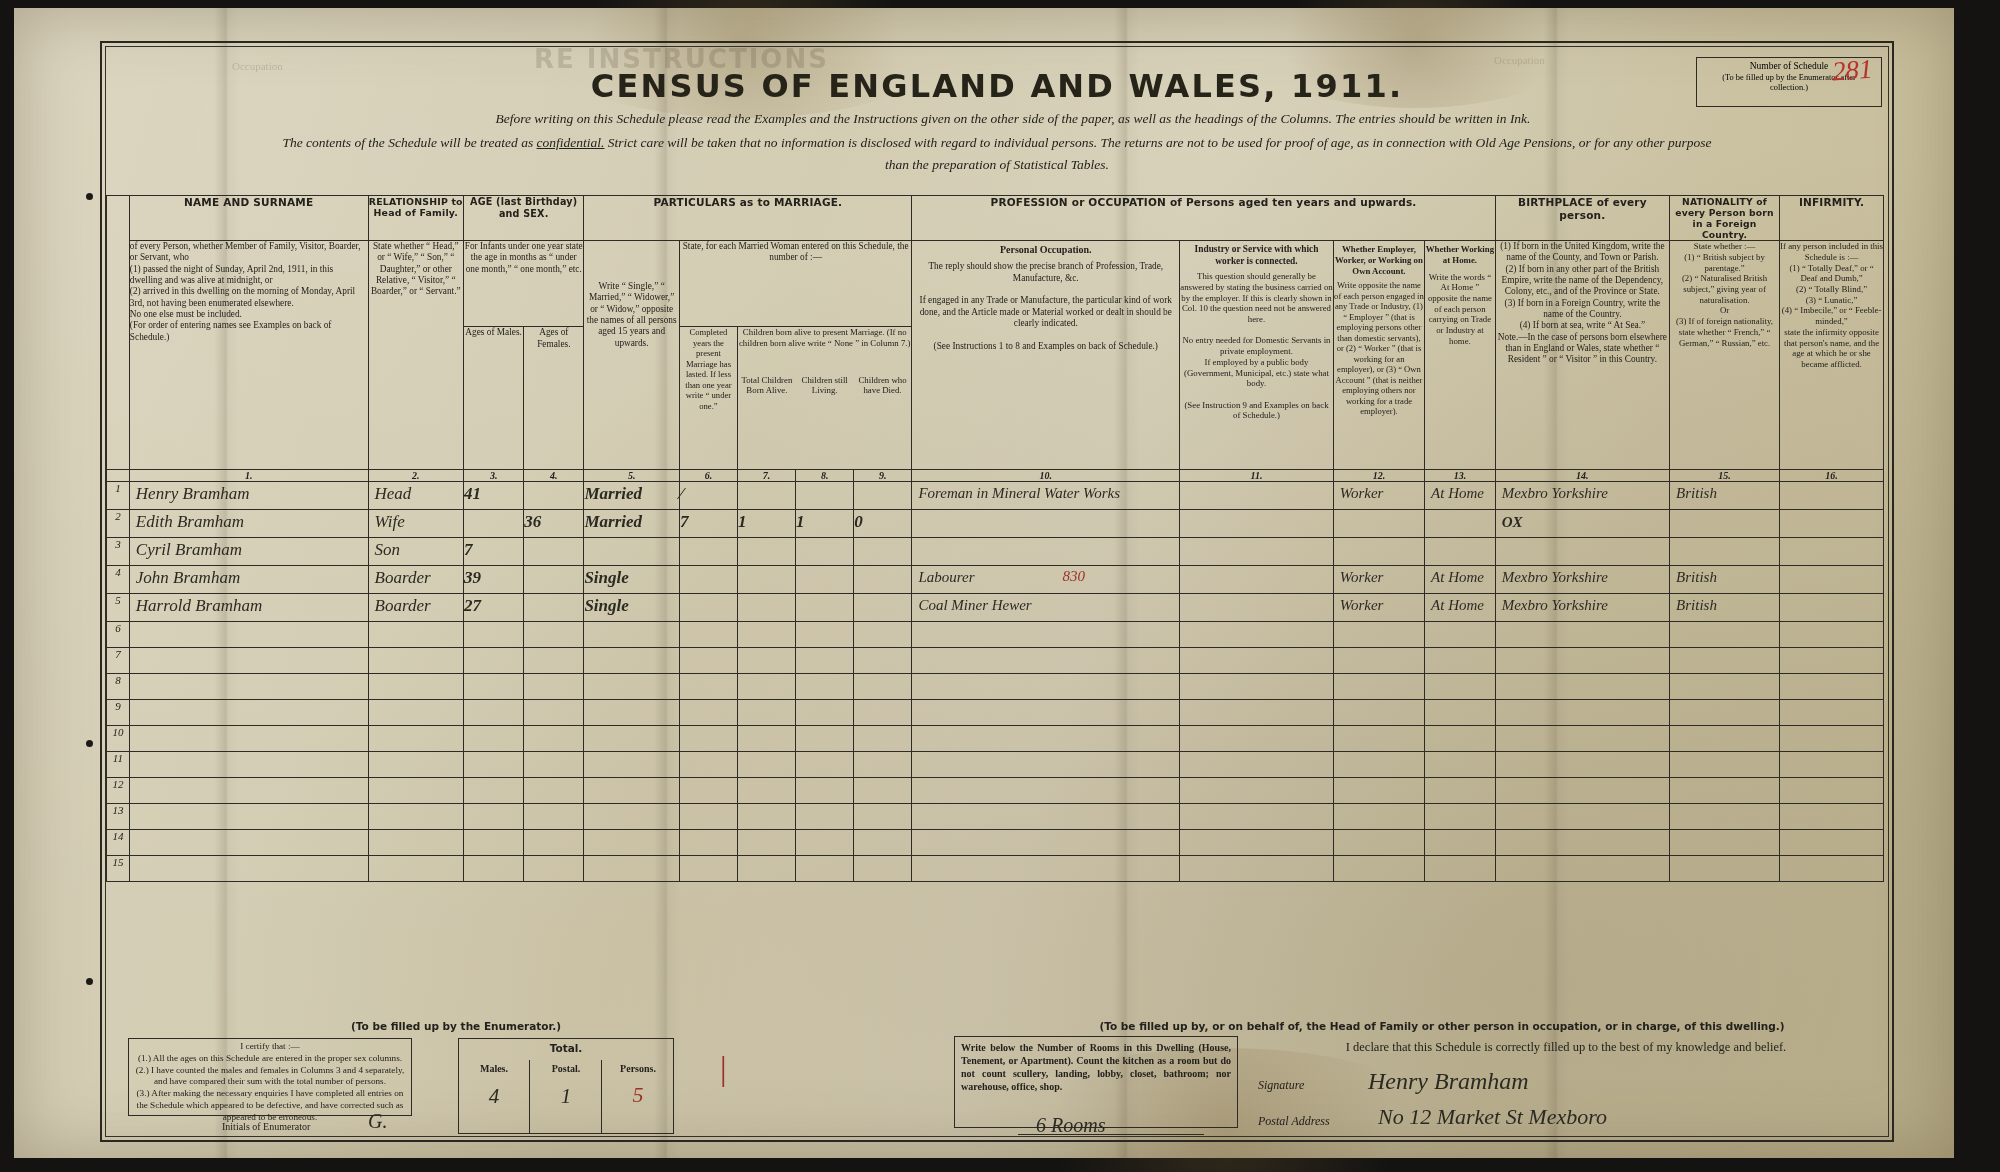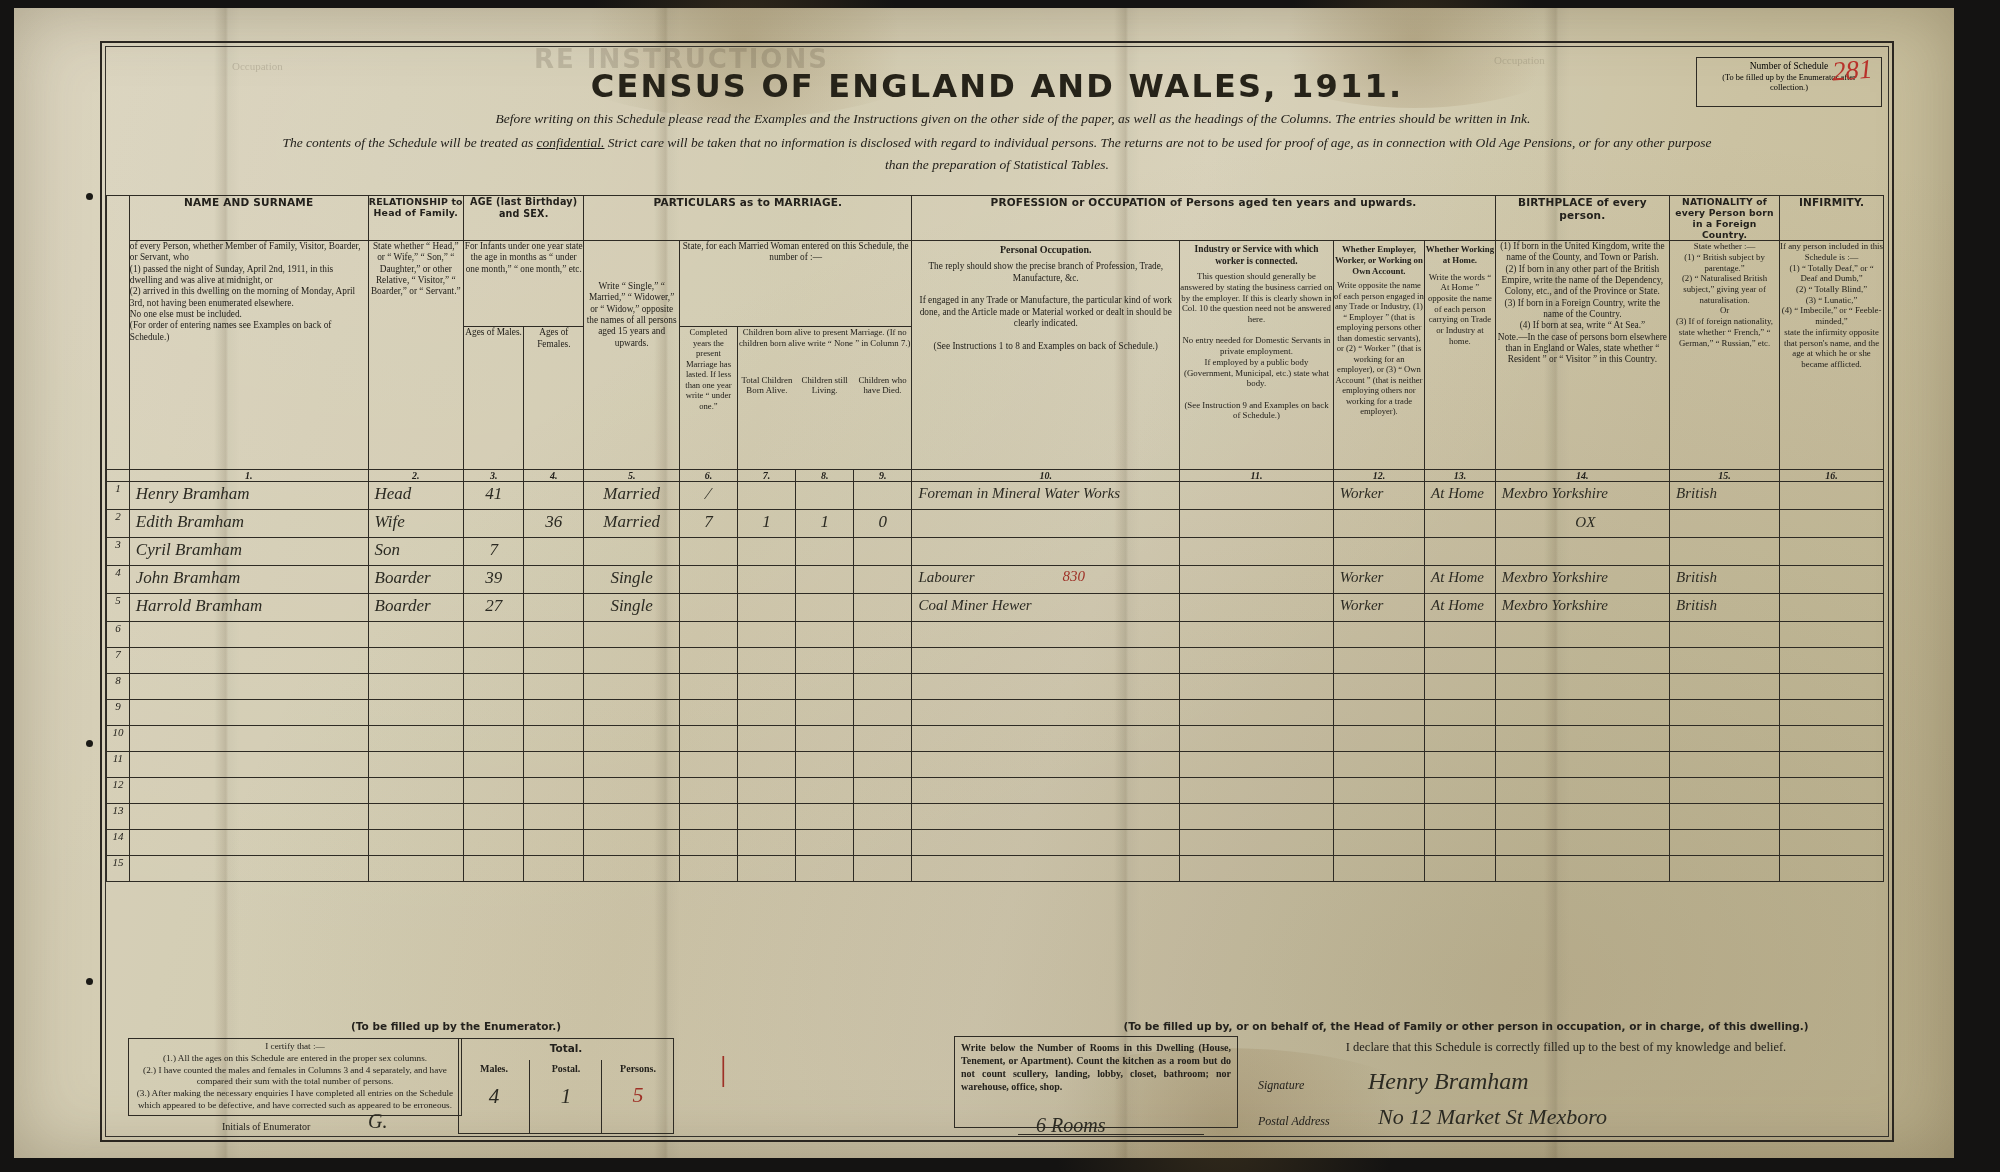--- a/index.html
+++ b/index.html
@@ -51,21 +51,21 @@
   .hdr2.left{text-align:left;}
   .numrow td{font-size:10px;text-align:center;font-style:italic;padding:1px 0;font-weight:bold;}
   .datarow td{height:25px;}
   .rn{font-size:11px;text-align:center;font-style:italic;width:22px;}
 
   
   .hw{font-family:"Liberation Serif",serif;font-style:italic;color:#2b2a22;font-size:17px;white-space:nowrap;}
   .hw.sm{font-size:15px;}
   .hw.red{color:#9e3026;}
   .cellhw{position:relative;padding-left:6px !important;padding-top:2px !important;}
-  .hwc{display:block;text-align:center;font-family:"Liberation Serif",serif;font-style:italic;font-size:17px;color:#2b2a22;padding-top:2px;}
+  .hwc{display:block;text-align:left;font-family:"Liberation Serif",serif;font-style:italic;font-size:17px;color:#2b2a22;padding-top:2px;font-weight:bold;}
 
   
   #footwrap{position:absolute;left:4px;bottom:6px;width:1778px;height:112px;}
   .fbox{position:absolute;border:1px solid #2e2b24;box-sizing:border-box;}
   .tiny{font-size:9.2px;line-height:1.28;}
   .tiny2{font-size:10px;line-height:1.3;}
   .cap{font-size:10.5px;font-weight:bold;text-align:center;font-family:"DejaVu Sans",sans-serif;}
 
   .dot{position:absolute;width:7px;height:7px;border-radius:50%;background:#1b1a16;}
   .stain{position:absolute;border-radius:50%;background:radial-gradient(circle,rgba(120,96,50,0.30),rgba(120,96,50,0) 70%);}
@@ -562,21 +562,21 @@
               <td></td>
               <td></td>
             </tr>
       </tbody>
         </table>
 
       <div id="footwrap">
 
         <div class="t cap" style="left:140px;top:-2px;width:420px;">(To be filled up by the Enumerator.)</div>
 
-        <div class="fbox" style="left:22px;top:16px;width:334px;height:78px;">
+        <div class="fbox" style="left:22px;top:16px;width:284px;height:78px;">
           <div class="t tiny" style="left:0;right:0;top:2px;padding:0 6px;white-space:pre-line;text-align:center;position:relative;">I certify that :—
 (1.) All the ages on this Schedule are entered in the proper sex columns.
 (2.) I have counted the males and females in Columns 3 and 4 separately, and have compared their sum with the total number of persons.
 (3.) After making the necessary enquiries I have completed all entries on the Schedule which appeared to be defective, and have corrected such as appeared to be erroneous.</div>
         </div>
         <div class="t tiny2" style="left:116px;top:98px;">Initials of Enumerator</div>
         <div class="t hw" style="left:262px;top:88px;font-size:20px;">G.</div>
 
         <div class="fbox" style="left:352px;top:16px;width:216px;height:96px;"></div>
         <div class="t cap" style="left:352px;top:20px;width:216px;font-weight:bold;">Total.</div>
@@ -589,21 +589,21 @@
         <div class="t hw ctr" style="left:424px;top:62px;width:72px;font-size:21px;">1</div>
         <div class="t hw ctr red" style="left:496px;top:60px;width:72px;font-size:22px;">5</div>
         <div class="t hw red" style="left:612px;top:28px;font-size:34px;">|</div>
 
         <div class="fbox" style="left:848px;top:14px;width:284px;height:92px;">
           <div class="t tiny2" style="position:relative;padding:4px 6px;text-align:justify;font-weight:bold;">Write below the Number of Rooms in this Dwelling (House, Tenement, or Apartment).  Count the kitchen as a room but do not count scullery, landing, lobby, closet, bathroom; nor warehouse, office, shop.</div>
         </div>
         <div class="t hw" style="left:930px;top:92px;font-size:20px;">6 Rooms</div>
         <div style="position:absolute;left:912px;top:112px;width:186px;height:1px;background:#2e2b24;"></div>
 
-        <div class="t cap" style="left:920px;top:-2px;width:880px;">(To be filled up by, or on behalf of, the Head of Family or other person in occupation, or in charge, of this dwelling.)</div>
+        <div class="t cap" style="left:896px;top:-2px;width:880px;">(To be filled up by, or on behalf of, the Head of Family or other person in occupation, or in charge, of this dwelling.)</div>
         <div class="t" style="left:1150px;top:18px;width:620px;font-size:12.5px;text-align:center;">I declare that this Schedule is correctly filled up to the best of my knowledge and belief.</div>
         <div class="t tiny2 ital" style="left:1152px;top:56px;font-size:12px;">Signature</div>
         <div class="t hw" style="left:1262px;top:46px;font-size:24px;">Henry Bramham</div>
         <div class="t tiny2 ital" style="left:1152px;top:92px;font-size:12px;">Postal Address</div>
         <div class="t hw" style="left:1272px;top:82px;font-size:22px;">No 12 Market St Mexboro</div>
       </div>
 
     </div>
   </div>
 </div>

